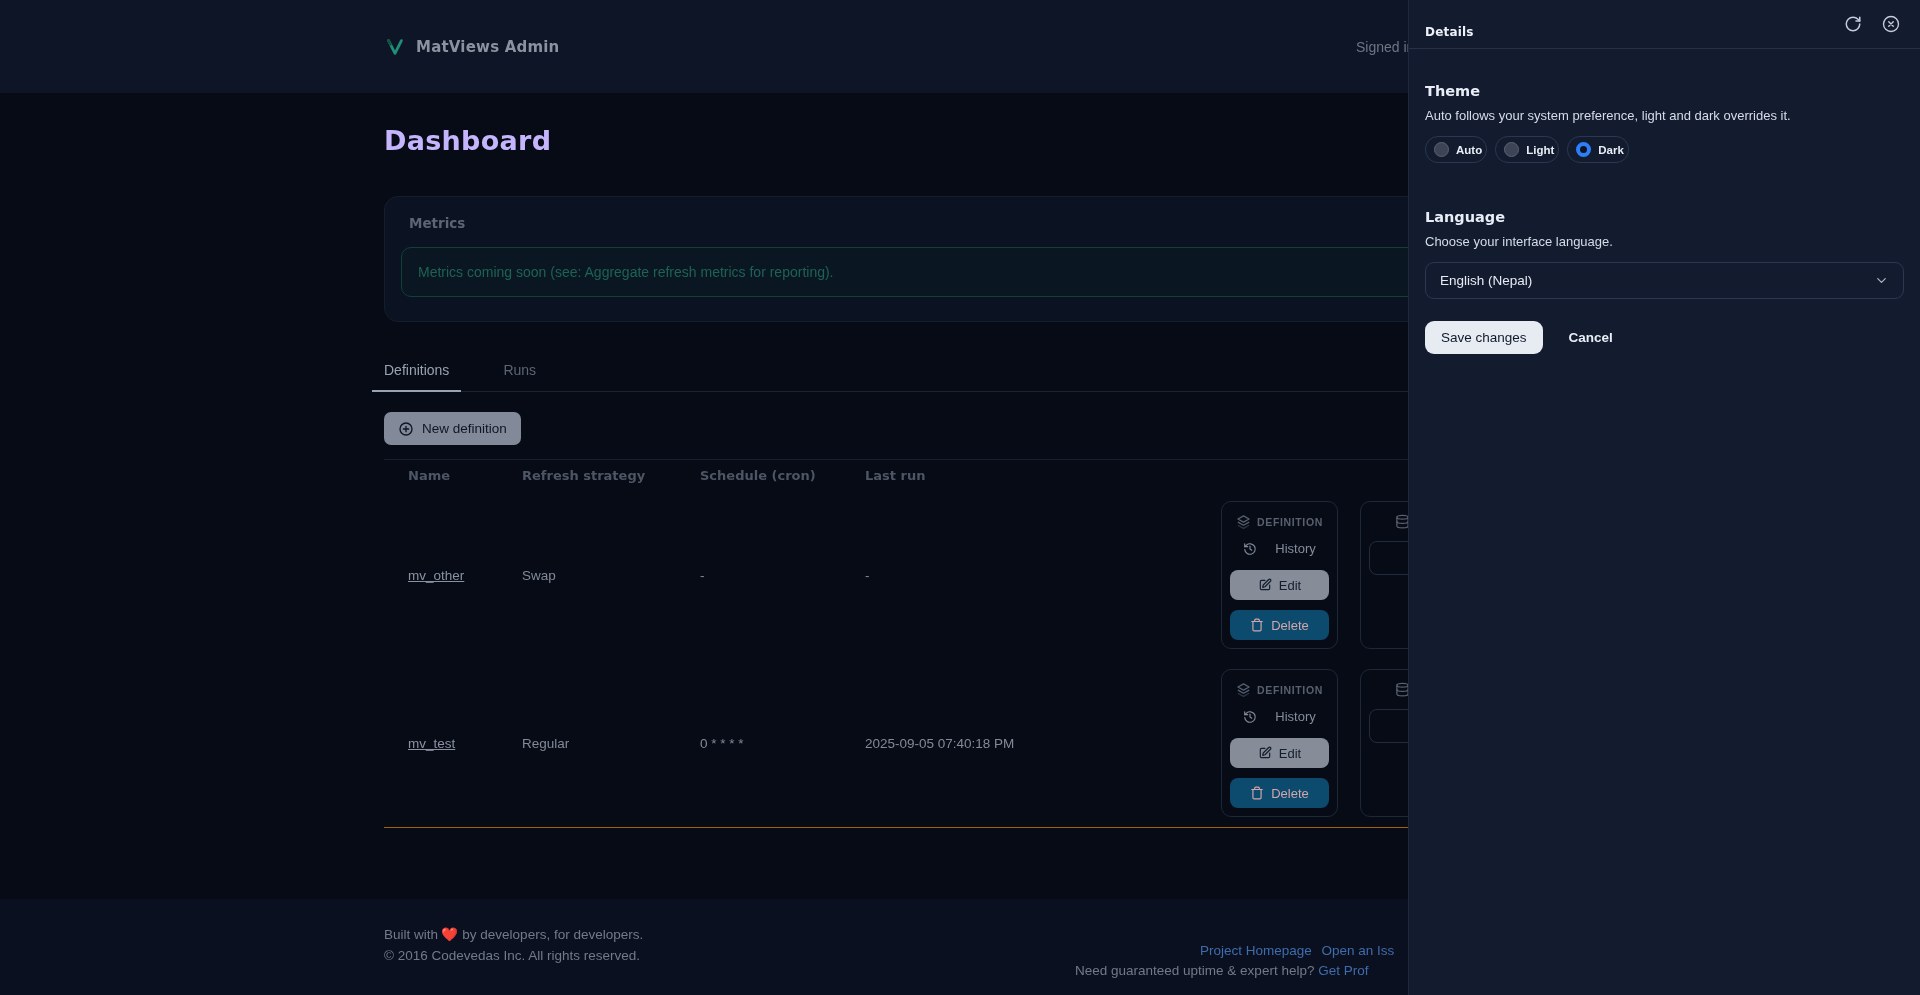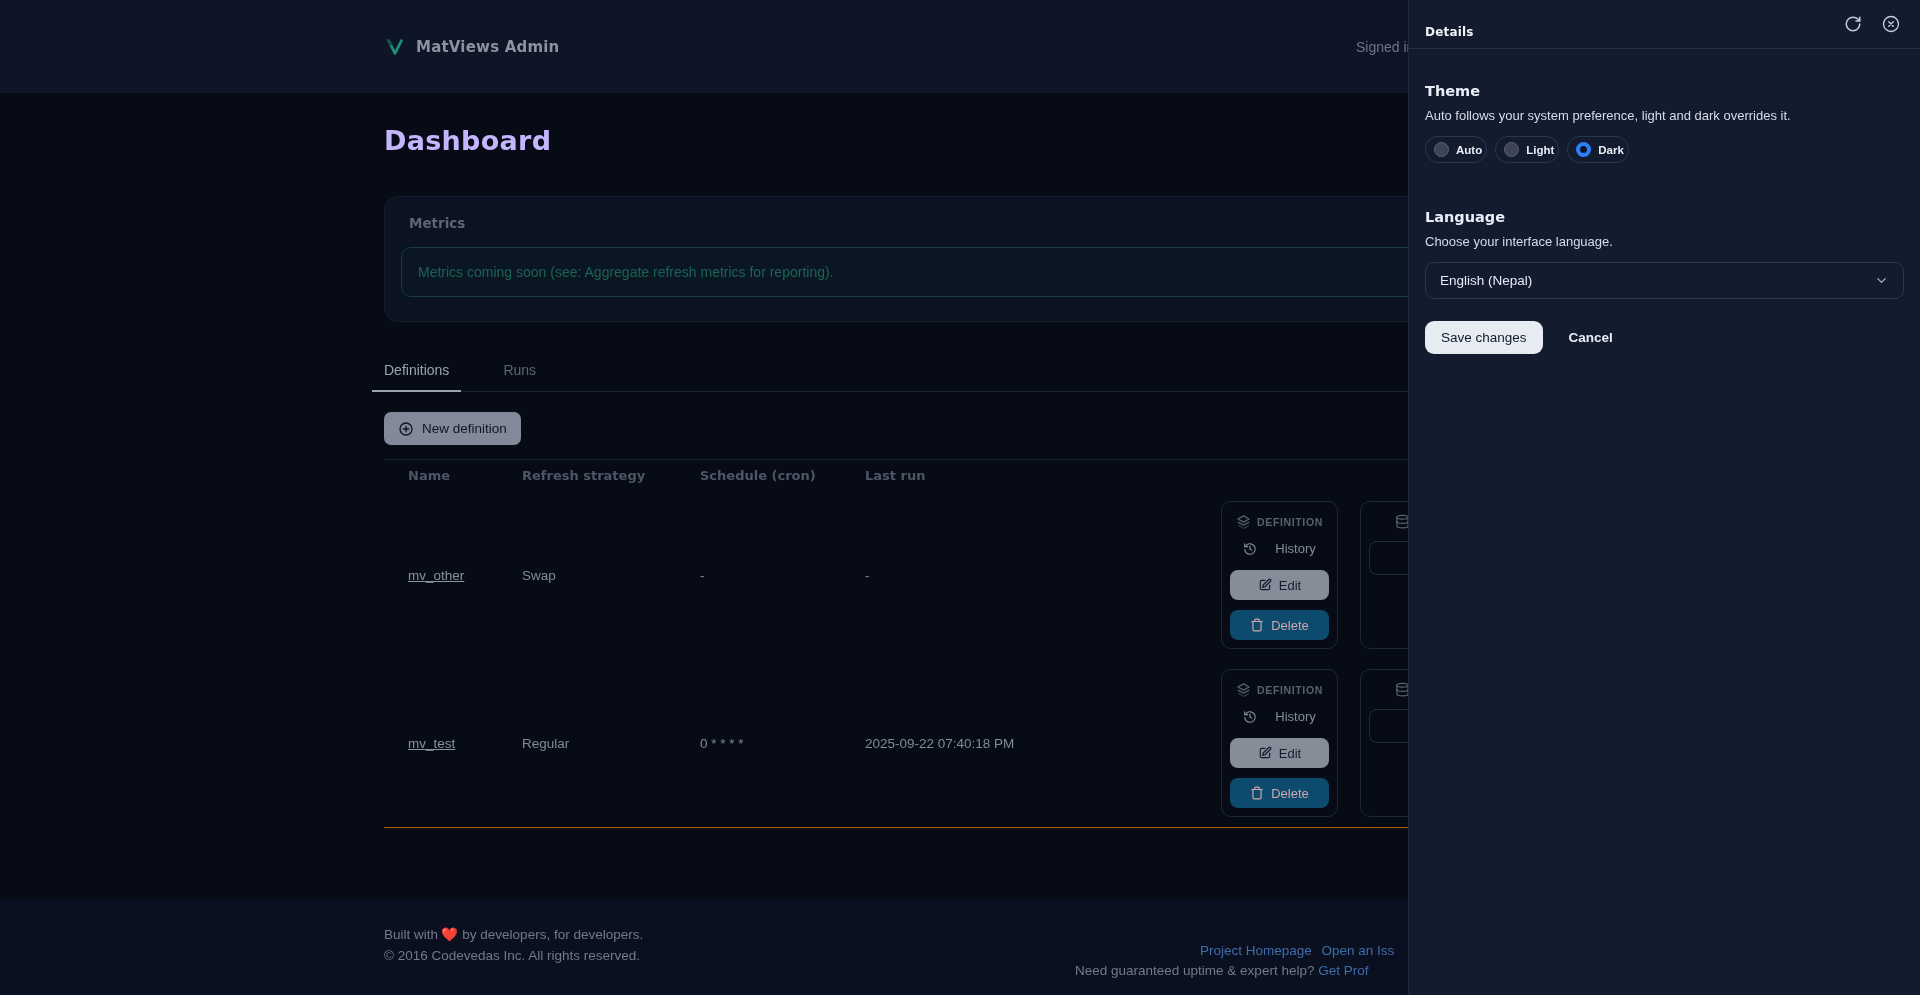--- a/index.html
+++ b/index.html
@@ -190,21 +190,21 @@
                   </svg>
               </button>
             </div>
           </div>
         </div>
 
         <div class="trow tdata" style="min-height:160px;">
           <div><span class="name-link">mv_test</span></div>
           <div>Regular</div>
           <div>0 * * * *</div>
-          <div>2025-09-22 07:40:18 PM</div>
+          <div>2025-09-05 07:40:18 PM</div>
           <div class="actions-cell">
             <div class="action-card">
               <div class="card-head">
                 <svg viewBox="0 0 24 24" fill="none" stroke="currentColor" stroke-width="2" stroke-linejoin="round">
                     <path d="M12 3 3 8l9 5 9-5-9-5z"></path>
                     <path d="M3 13l9 5 9-5"></path>
                     <path d="M3 18l9 5 9-5" opacity=".5"></path>
                   </svg>
                 <span>DEFINITION</span>
               </div>

